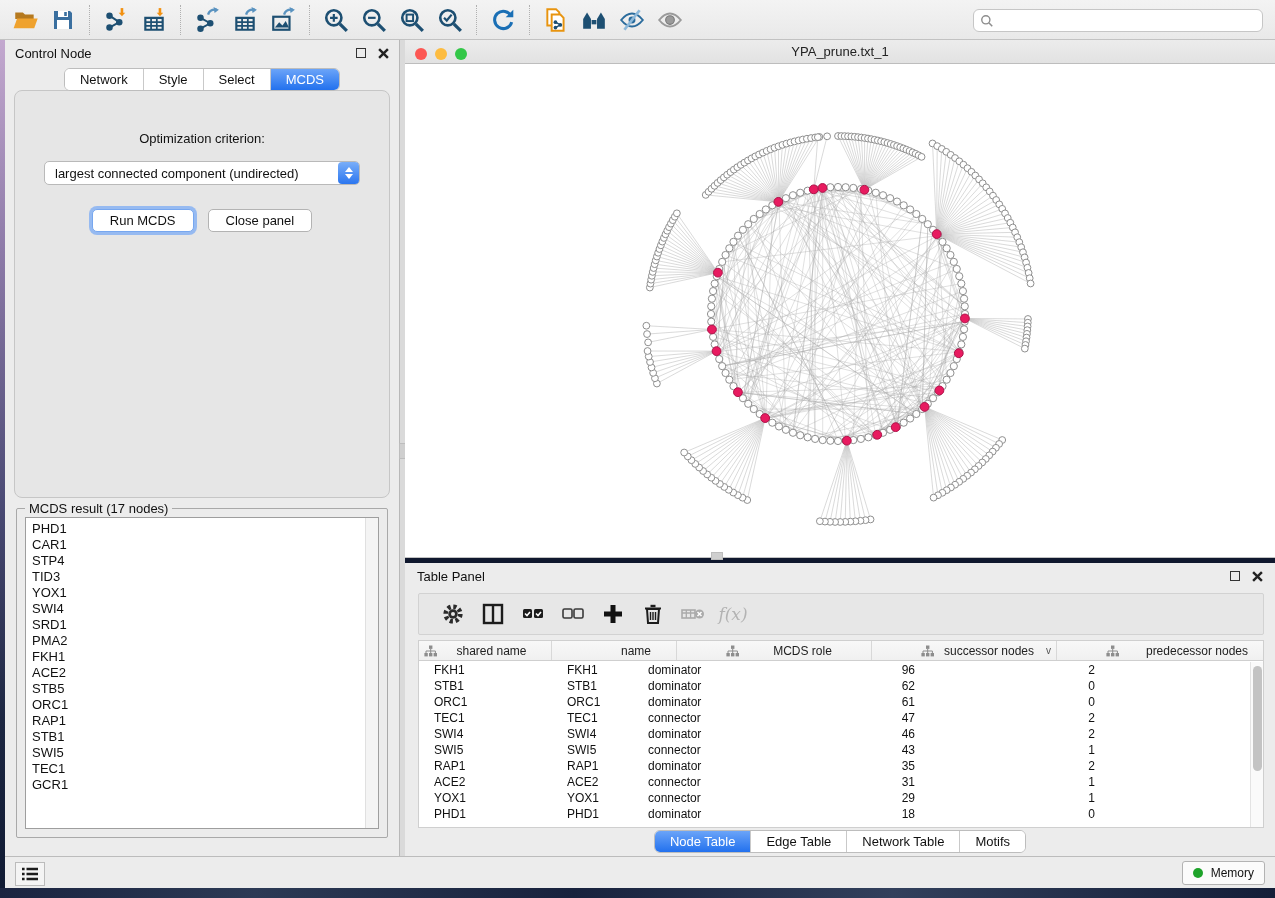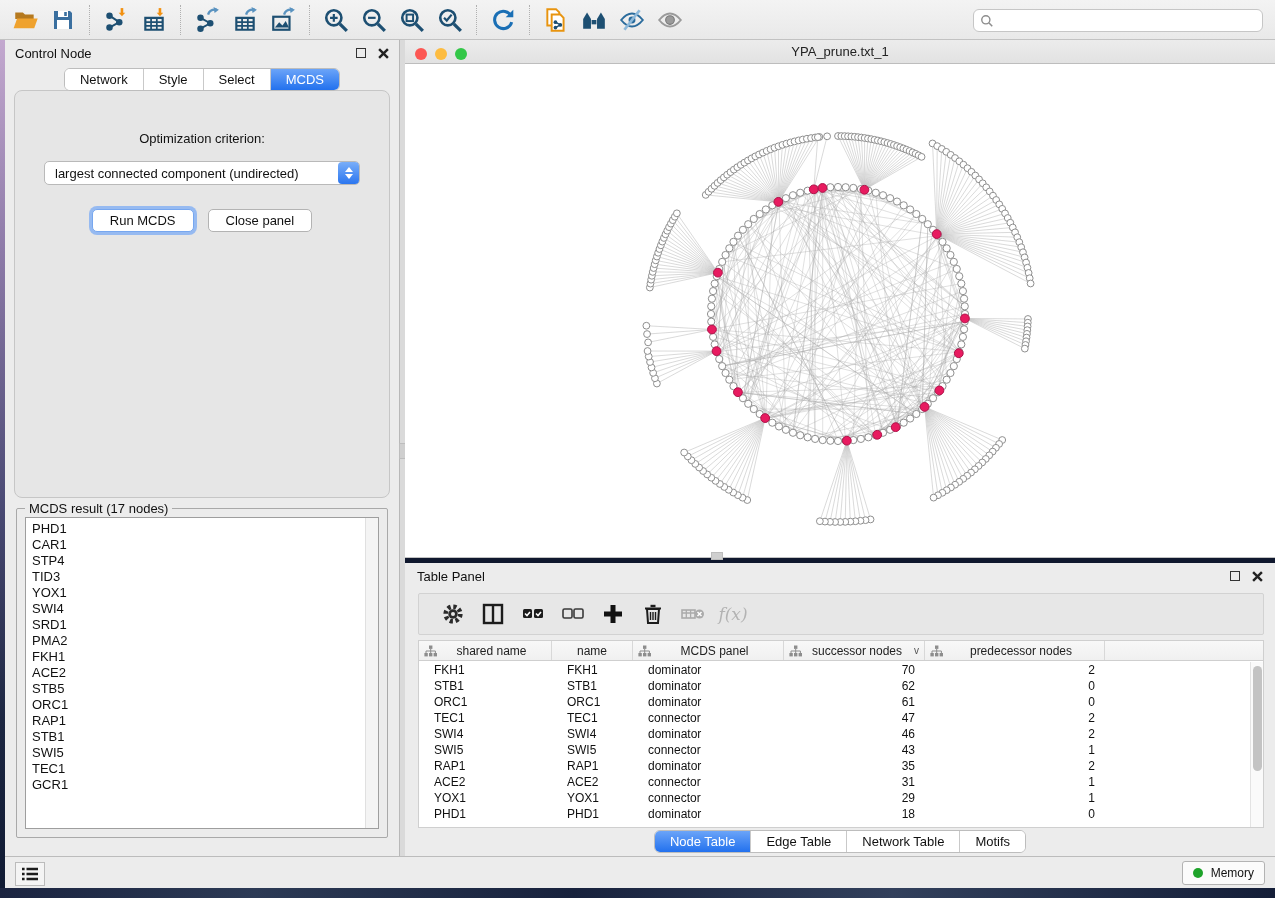--- a/index.html
+++ b/index.html
@@ -94,21 +94,21 @@
   .tp-head { height:26px; display:flex; align-items:center; padding:0 12px; }
   .tp-toolbar { position:absolute; left:13px; right:11px; top:30px; height:42px;
     background:#e7e7e7; border:1px solid #d2d2d2; border-radius:2px;
     display:flex; align-items:center; padding-left:14px; }
   .tpi { width:40px; height:34px; display:flex; align-items:center; justify-content:center; flex:none; }
   .fx-label { font-family:"DejaVu Serif", serif; font-style:italic; font-size:17px; color:#b3b3b3; }
 
   .tbl { position:absolute; left:13px; right:11px; top:77px; bottom:28px;
     background:#fff; border:1px solid #cfcfcf; }
   .tbl-head { display:flex; height:20px; background:linear-gradient(#f8f8f8,#f0f0f0);
-    border-bottom:1px solid #cfcfcf; }
+    border-bottom:1px solid #cfcfcf;gap:44px; }
   .th-cell { display:flex; align-items:center; border-right:1px solid #d8d8d8;
     font-size:12px; color:#222; padding:0 5px; flex:none; }
   .th-cell .th-label { flex:1; text-align:center; white-space:nowrap; overflow:hidden; }
   .th-sort { font-size:10px; color:#555; margin-left:2px; }
   .th-fill { flex:1; border-right:none; }
   .tbl-body { position:absolute; left:0; right:13px; top:21px; bottom:0; overflow:hidden; }
   .tr { display:flex; height:16px; }
   .td { font-size:12px; line-height:16px; flex:none; white-space:nowrap; overflow:hidden; color:#111; }
   .td.txt { padding-left:15px; }
   .td.num { text-align:right; padding-right:10px; }
@@ -1179,21 +1179,21 @@
           <span class="th-label">name</span>
         </div>
         <div class="th-cell" style="width: 151px;">
           <svg width="13" height="12" viewBox="0 0 13 12">
             <rect x="5" y="0.5" width="3.4" height="3.4" fill="#8d8d8d"></rect>
             <path d="M6.7 4v2M2 6h9.4M2 6v2M6.7 6v2M11.4 6v2" stroke="#8d8d8d" stroke-width="1"></path>
             <rect x="0.4" y="8" width="3.4" height="3.4" fill="#8d8d8d"></rect>
             <rect x="5" y="8" width="3.4" height="3.4" fill="#8d8d8d"></rect>
             <rect x="9.6" y="8" width="3.4" height="3.4" fill="#8d8d8d"></rect>
           </svg>
-          <span class="th-label">MCDS panel</span>
+          <span class="th-label">MCDS role</span>
         </div>
         <div class="th-cell" style="width: 141px;">
           <svg width="13" height="12" viewBox="0 0 13 12">
             <rect x="5" y="0.5" width="3.4" height="3.4" fill="#8d8d8d"></rect>
             <path d="M6.7 4v2M2 6h9.4M2 6v2M6.7 6v2M11.4 6v2" stroke="#8d8d8d" stroke-width="1"></path>
             <rect x="0.4" y="8" width="3.4" height="3.4" fill="#8d8d8d"></rect>
             <rect x="5" y="8" width="3.4" height="3.4" fill="#8d8d8d"></rect>
             <rect x="9.6" y="8" width="3.4" height="3.4" fill="#8d8d8d"></rect>
           </svg>
           <span class="th-label">successor nodes</span>
@@ -1209,21 +1209,21 @@
           </svg>
           <span class="th-label">predecessor nodes</span>
         </div>
         <div class="th-cell th-fill"></div>
       </div>
     <div class="tbl-body" id="tbl-body">
         <div class="tr">
           <div class="td txt" style="width: 133px;">FKH1</div>
           <div class="td txt" style="width: 81px;">FKH1</div>
           <div class="td txt" style="width: 151px;">dominator</div>
-          <div class="td num" style="width: 141px;">70</div>
+          <div class="td num" style="width: 141px;">96</div>
           <div class="td num" style="width: 180px;">2</div>
         </div>
         <div class="tr">
           <div class="td txt" style="width: 133px;">STB1</div>
           <div class="td txt" style="width: 81px;">STB1</div>
           <div class="td txt" style="width: 151px;">dominator</div>
           <div class="td num" style="width: 141px;">62</div>
           <div class="td num" style="width: 180px;">0</div>
         </div>
         <div class="tr">

